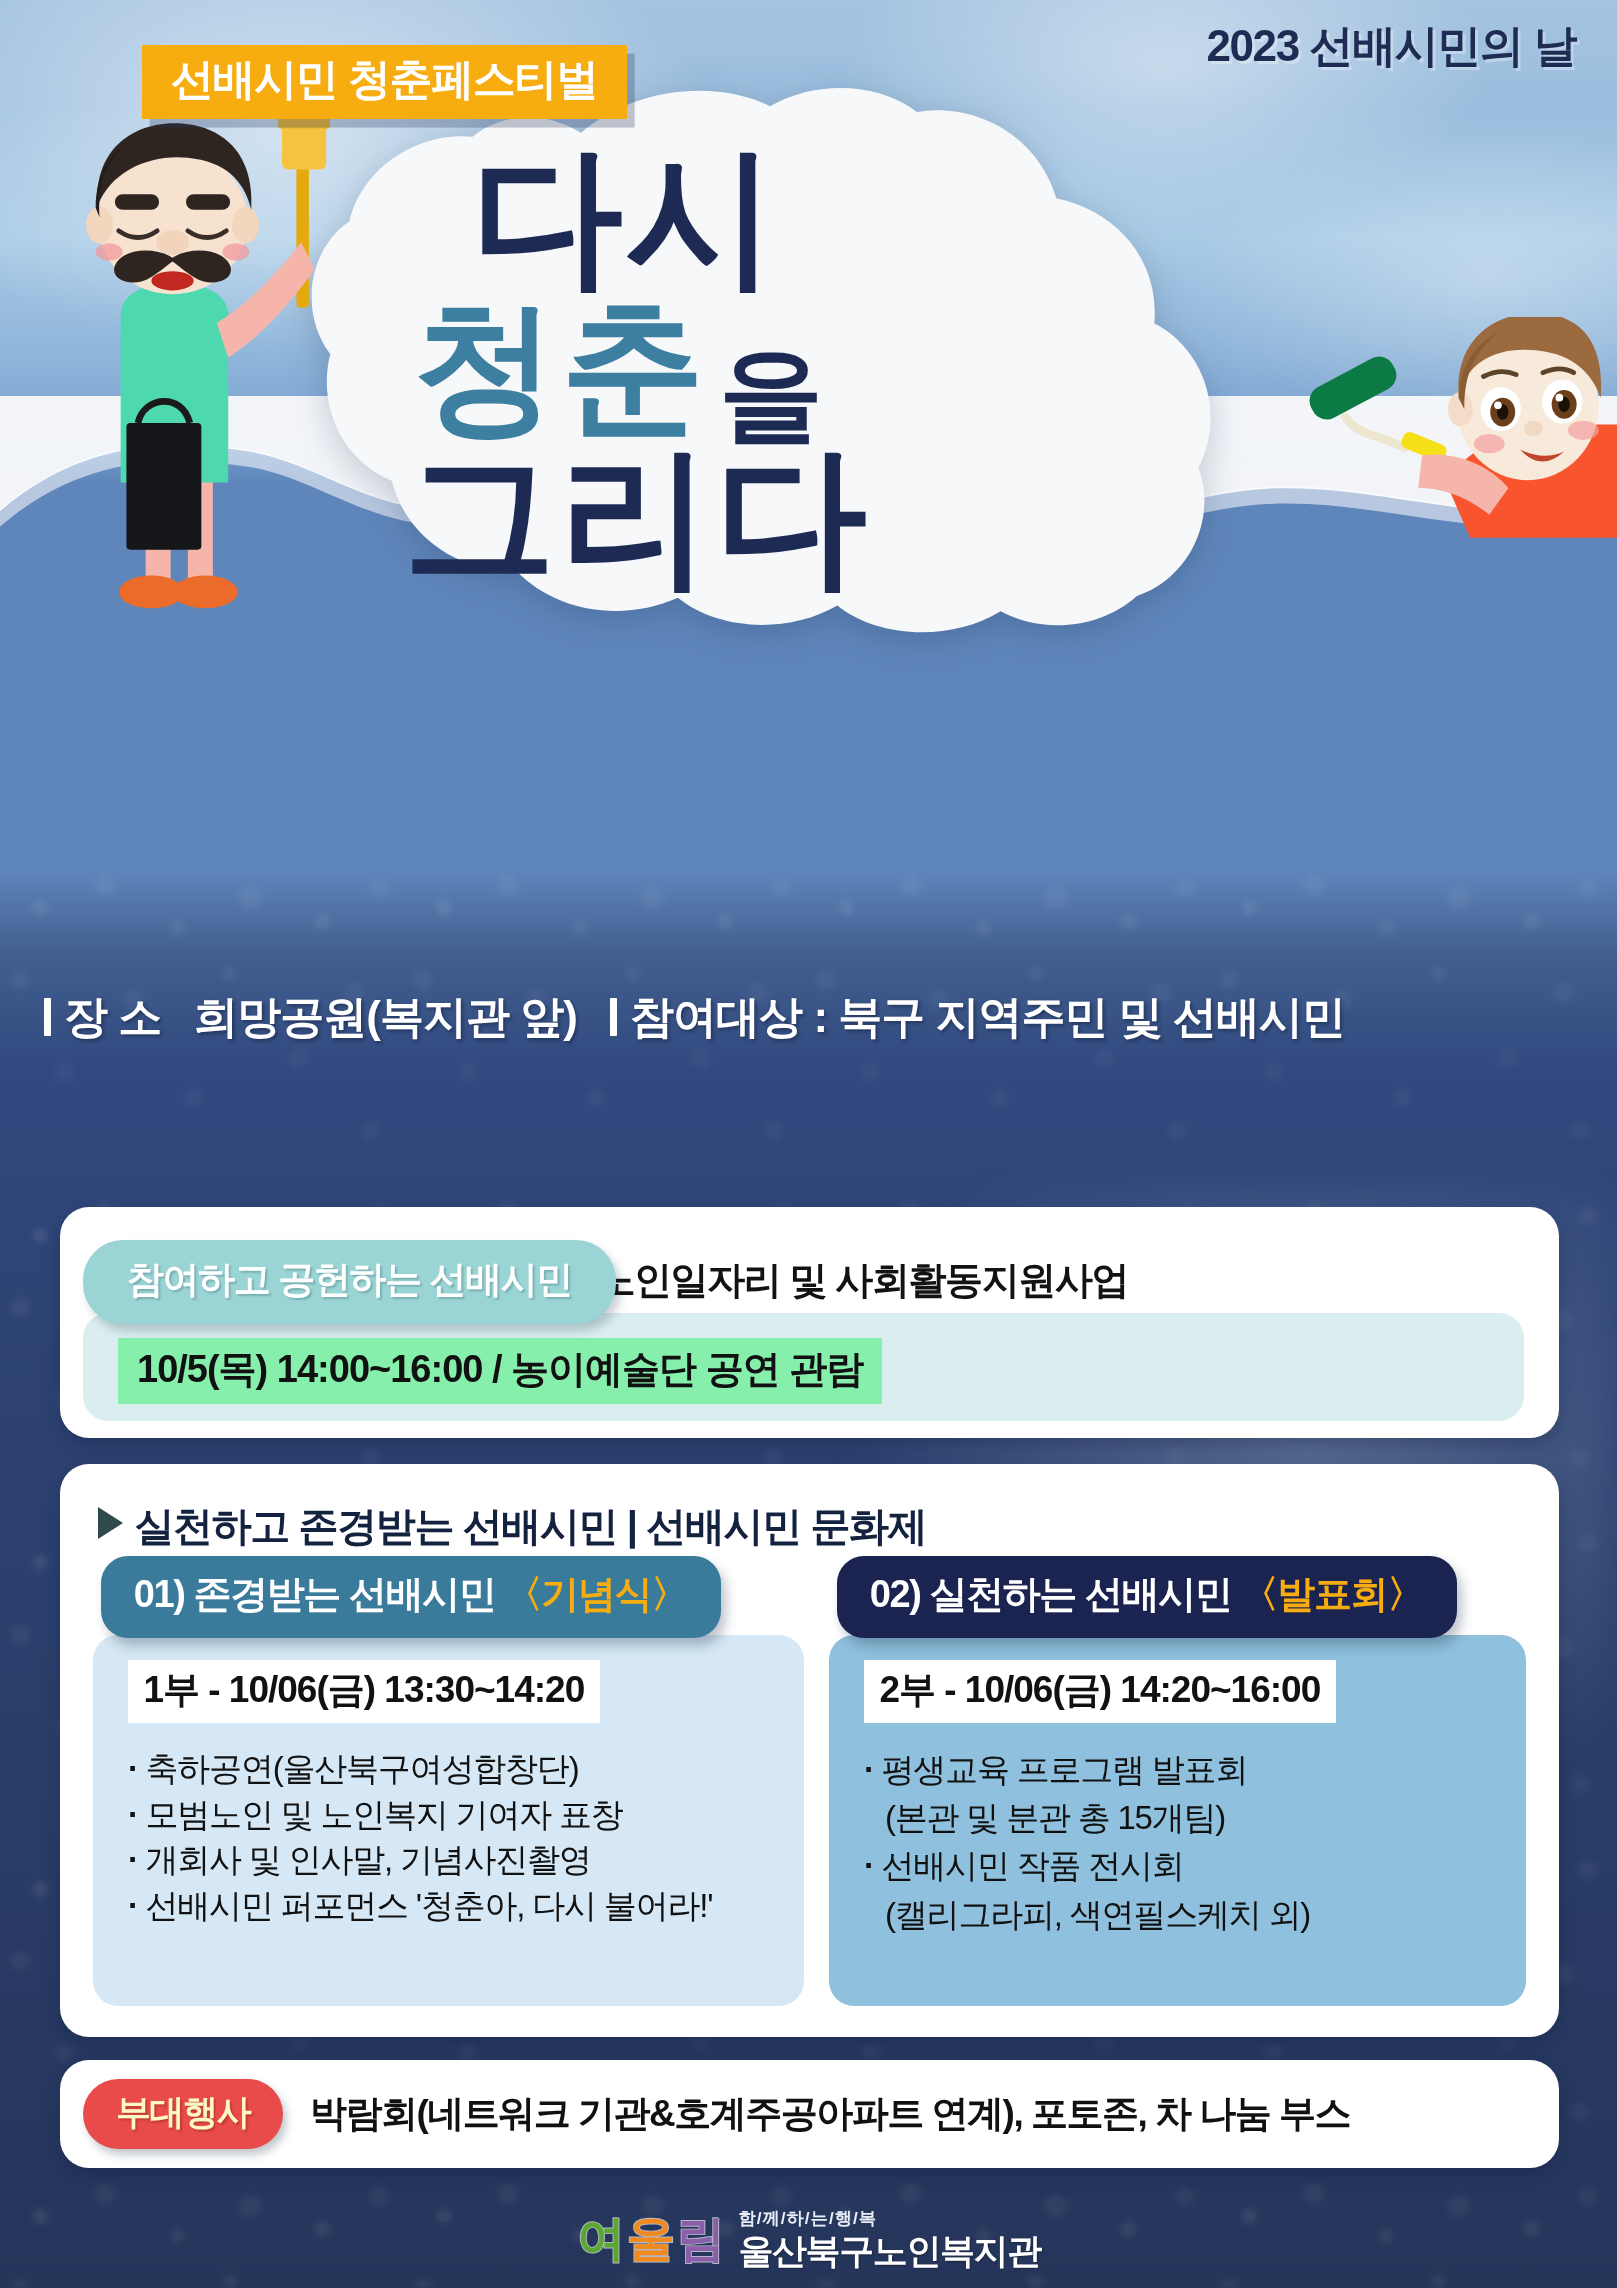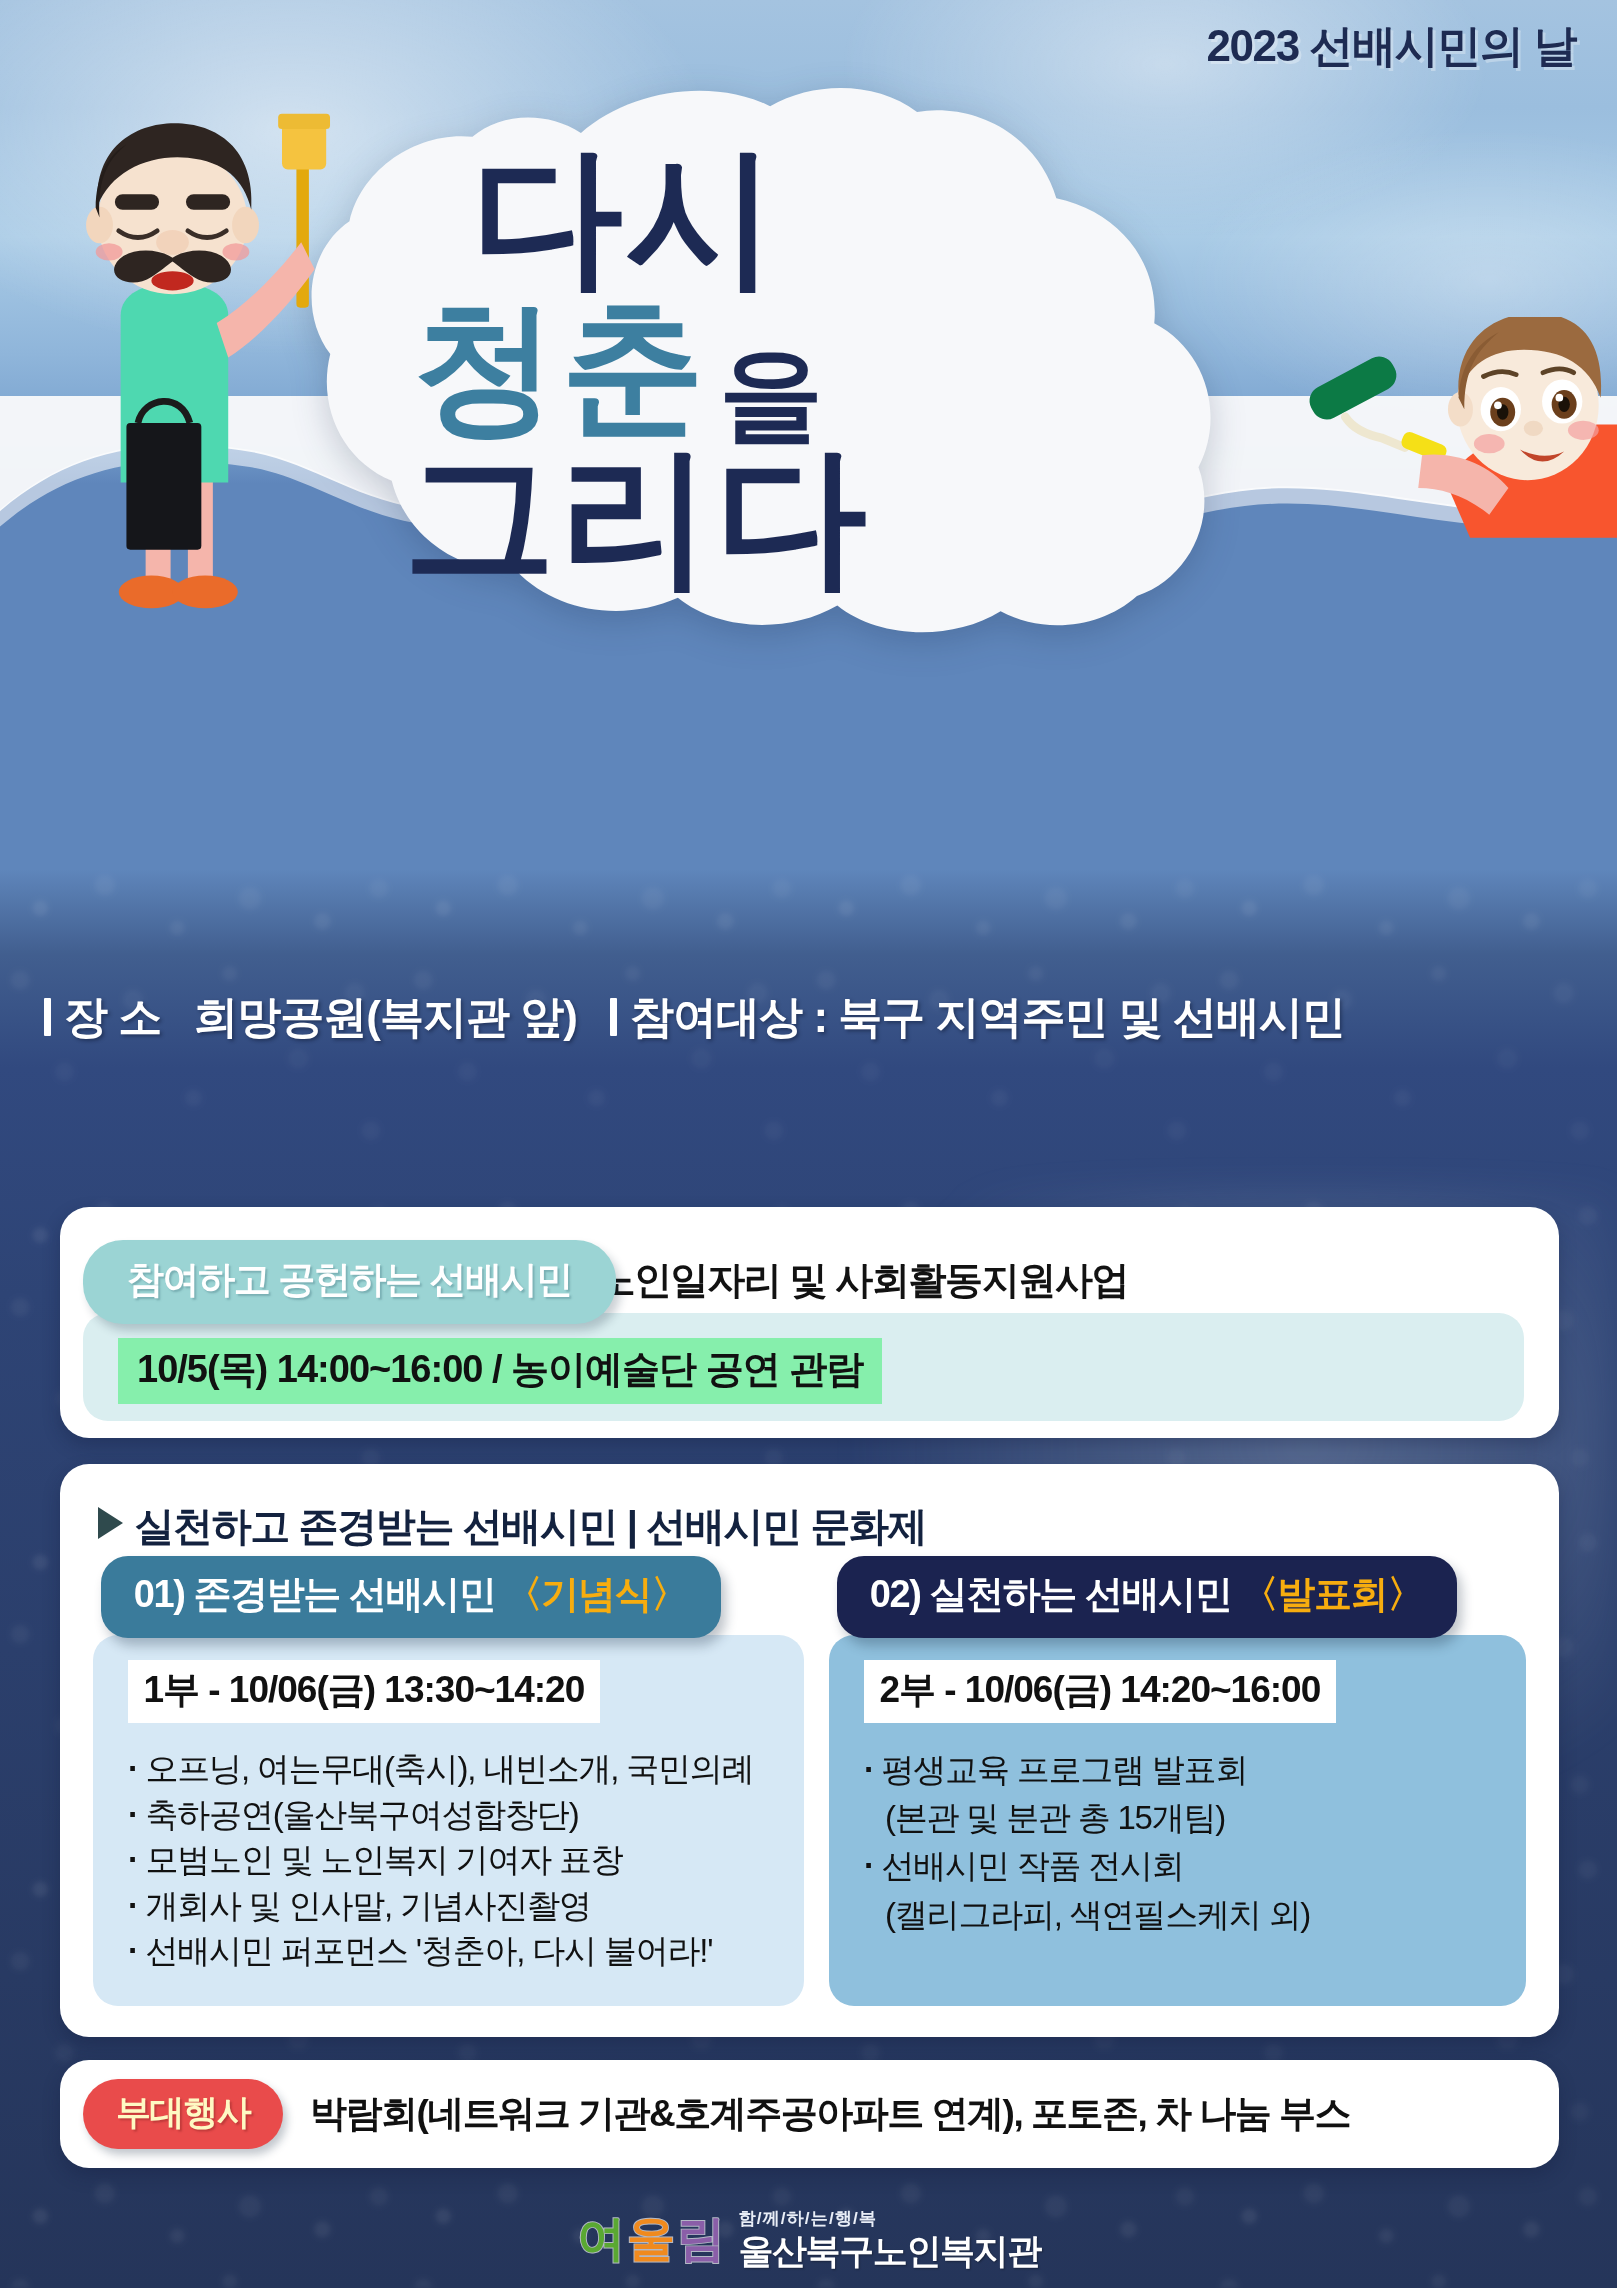--- a/index.html
+++ b/index.html
@@ -321,20 +321,23 @@
         C720,18 782,56 800,118 C866,132 908,186 902,248
         C956,276 976,344 948,398 C968,452 938,514 884,532
         C846,566 786,572 742,548 C690,580 614,576 572,542
         C520,572 448,568 406,534 C348,560 278,548 238,506
         C176,508 122,468 108,412 C58,392 30,336 44,280
         C12,238 20,172 64,142 C76,88 134,48 192,54
         C220,30 268,26 305,50 Z"></path>
     </svg>
   </div>
 
+  <div class="fest-tag">
+    <span>선배시민 청춘페스티벌</span>
+  </div>
   <div class="day-tag">2023 선배시민의 날</div>
 
   <div class="char char-left">
     <svg viewBox="0 0 330 530" width="317" height="509">
 
       <rect x="243" y="60" width="13" height="150" rx="4" fill="#e3a90d"></rect>
       <rect x="228" y="18" width="46" height="48" rx="6" fill="#f5c33f"></rect>
       <rect x="224" y="8" width="54" height="16" rx="4" fill="#edbb34"></rect>
 
       <rect x="86" y="380" width="26" height="118" fill="#f5b5ab"></rect>
@@ -446,21 +449,20 @@
     <div class="fest-head">
       <span class="tri"></span><span>실천하고 존경받는 선배시민 | 선배시민 문화제</span>
     </div>
 
     <div class="col col-left">
       <div class="col-pill blue">
         <span class="t1">01) 존경받는 선배시민 </span><span class="t2">〈기념식〉</span>
       </div>
       <div class="time-chip">1부 - 10/06(금) 13:30~14:20</div>
       <ul class="bullets">
-        <li>오프닝, 여는무대(축시), 내빈소개, 국민의례</li>
         <li>축하공연(울산북구여성합창단)</li>
         <li>모범노인 및 노인복지 기여자 표창</li>
         <li>개회사 및 인사말, 기념사진촬영</li>
         <li>선배시민 퍼포먼스 '청춘아, 다시 불어라!'</li>
       </ul>
     </div>
 
     <div class="col col-right">
       <div class="col-pill navy">
         <span class="t1">02) 실천하는 선배시민 </span><span class="t2">〈발표회〉</span>

